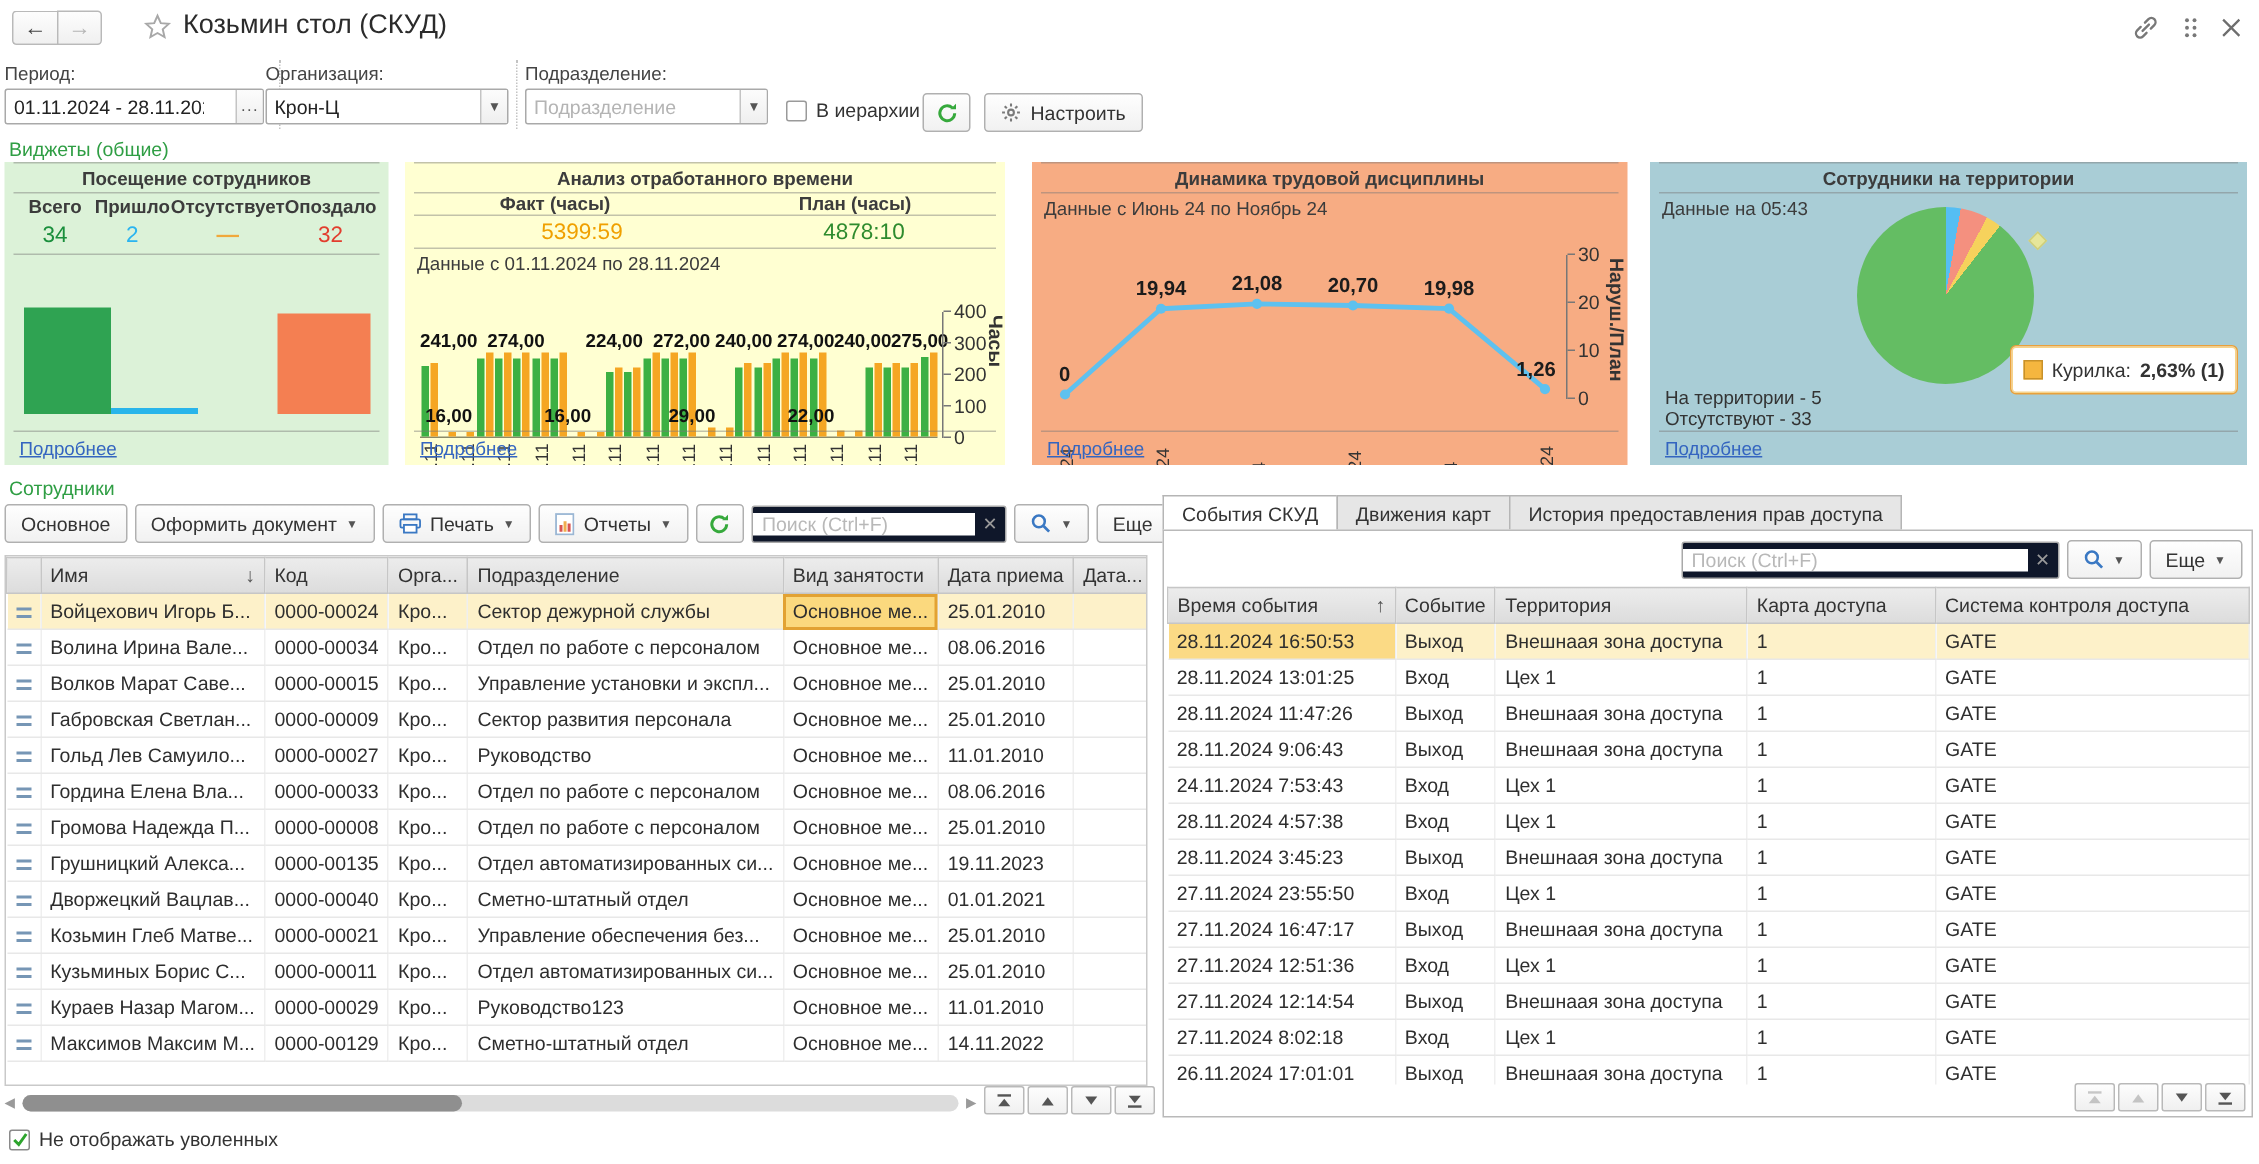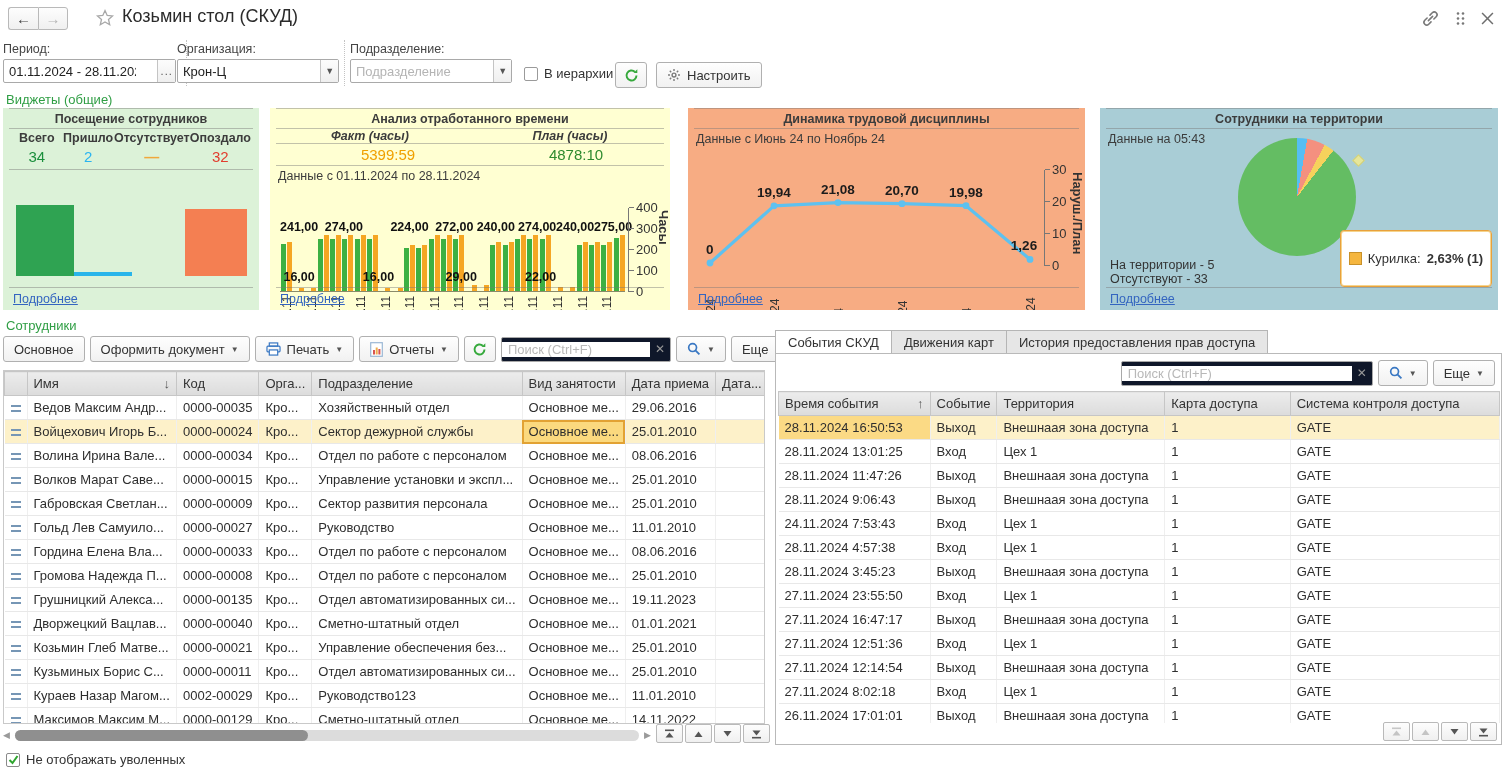--- a/index.html
+++ b/index.html
@@ -43,21 +43,21 @@
   #w-att { left:3px; width:256px; background:#dcf2d8; }
   .att-stats { display:flex; margin:2px 8px 0; text-align:center; }
   .att-col { flex:1; }
   .att-h { font-weight:bold; color:#3c3c3c; white-space:nowrap; }
   .att-v { font-size:15px; margin-top:3px; }
   #att-bars { position:absolute; left:10px; right:10px; top:168px; height:0; }
   .att-bar { position:absolute; bottom:0; }
 
   #w-wt { left:270px; width:400px; background:#ffffd2; }
   .wt-head { display:flex; text-align:center; font-weight:bold; color:#3c3c3c; }
-  .wt-head div { flex:1;font-style:italic; }
+  .wt-head div { flex:1; }
   .wt-vals { display:flex; text-align:center; font-size:15px; padding:2px 0; }
   .wt-vals div { flex:1; }
   #wt-plot { position:absolute; left:10px; top:100px; width:345px; height:84px; border-bottom:1px solid #8a8a6a; display:flex; align-items:flex-end; }
   .wt-day { display:flex; align-items:flex-end; gap:1px; flex:1; justify-content:center; }
   .wt-bar { width:5px; }
   .wt-lab { position:absolute; font-weight:bold; font-size:12.5px; color:#111; white-space:nowrap; }
   #wt-xlabs { position:absolute; left:10px; top:188px; width:345px; display:flex; }
   .vlab { writing-mode:vertical-rl; transform:rotate(180deg); font-size:12px; color:#333; }
   #wt-xlabs .vlab { flex:1; text-align:right; height:56px; }
   .yaxis { position:absolute; border-left:1px solid #777; }
@@ -67,21 +67,21 @@
   .ylabel { position:absolute; writing-mode:vertical-rl; font-weight:bold; color:#333; font-size:13px; }
 
   #w-disc { left:688px; width:397px; background:#f7ac83; }
   #disc-svg { position:absolute; left:8px; top:52px; }
   #disc-xlabs { position:absolute; top:158px; left:8px; width:345px; height:78px; }
   #disc-xlabs .vlab { position:absolute; top:0; height:78px; }
 
   #w-ter { left:1100px; width:398px; background:#a9cdd6; }
   #pie { position:absolute; left:138px; top:30px; width:118px; height:118px; border-radius:50%; }
   .pie-marker { position:absolute; width:9px; height:9px; background:#e6e69a; border:1px solid #cdcd7a; transform:rotate(45deg); }
-  .tooltip { position:absolute; right:6px; top:122px; background:#fff; border:1px solid #e8a13c; box-shadow:0 0 0 1px #f6d48c inset; border-radius:4px; padding:20px 8px; display:flex; align-items:center; gap:6px; white-space:nowrap; font-size:13px; }
+  .tooltip { position:absolute; right:6px; top:122px; background:#fff; border:1px solid #e8a13c; box-shadow:0 0 0 1px #f6d48c inset; border-radius:4px; padding:8px 8px; display:flex; align-items:center; gap:6px; white-space:nowrap; font-size:13px; }
   .swatch { width:13px; height:13px; background:#f5b63f; border:1px solid #c8912a; }
   .ter-lines { position:absolute; left:10px; bottom:24px; }
 
   
   .emp-label { position:absolute; top:318px; left:6px; }
   .toolbar { position:absolute; top:336px; left:3px; display:flex; gap:5px; align-items:center; }
   .searchbox { height:25px; border:1px solid #a9a9a9; border-radius:2px; background:#0f172a; display:flex; align-items:center; }
   .searchbox input { border:none; outline:none; padding:0 6px; width:148px; font-family:inherit; font-size:13px; }
   .searchbox input::placeholder { color:#b8b8b8; }
   .clr { width:20px; text-align:center; color:#999; font-size:12px; }
@@ -551,30 +551,20 @@
           <th>Имя<span class="sort-arrow">↓</span></th>
           <th>Код</th>
           <th>Орга...</th>
           <th>Подразделение</th>
           <th>Вид занятости</th>
           <th>Дата приема</th>
           <th>Дата...</th>
         </tr>
       </thead>
       <tbody>
-        <tr>
-          <td><span class="emp-ic"></span></td>
-          <td>Ведов Максим Андр...</td>
-          <td>0000-00035</td>
-          <td>Кро...</td>
-          <td>Хозяйственный отдел</td>
-          <td>Основное ме...</td>
-          <td>29.06.2016</td>
-          <td></td>
-        </tr>
         <tr class="sel">
           <td><span class="emp-ic"></span></td>
           <td>Войцехович Игорь Б...</td>
           <td>0000-00024</td>
           <td>Кро...</td>
           <td>Сектор дежурной службы</td>
           <td class="active-cell">Основное ме...</td>
           <td>25.01.2010</td>
           <td></td>
         </tr>
@@ -674,21 +664,21 @@
           <td>0000-00011</td>
           <td>Кро...</td>
           <td>Отдел автоматизированных си...</td>
           <td>Основное ме...</td>
           <td>25.01.2010</td>
           <td></td>
         </tr>
         <tr>
           <td><span class="emp-ic"></span></td>
           <td>Кураев Назар Магом...</td>
-          <td>0002-00029</td>
+          <td>0000-00029</td>
           <td>Кро...</td>
           <td>Руководство123</td>
           <td>Основное ме...</td>
           <td>11.01.2010</td>
           <td></td>
         </tr>
         <tr>
           <td><span class="emp-ic"></span></td>
           <td>Максимов Максим М...</td>
           <td>0000-00129</td>

